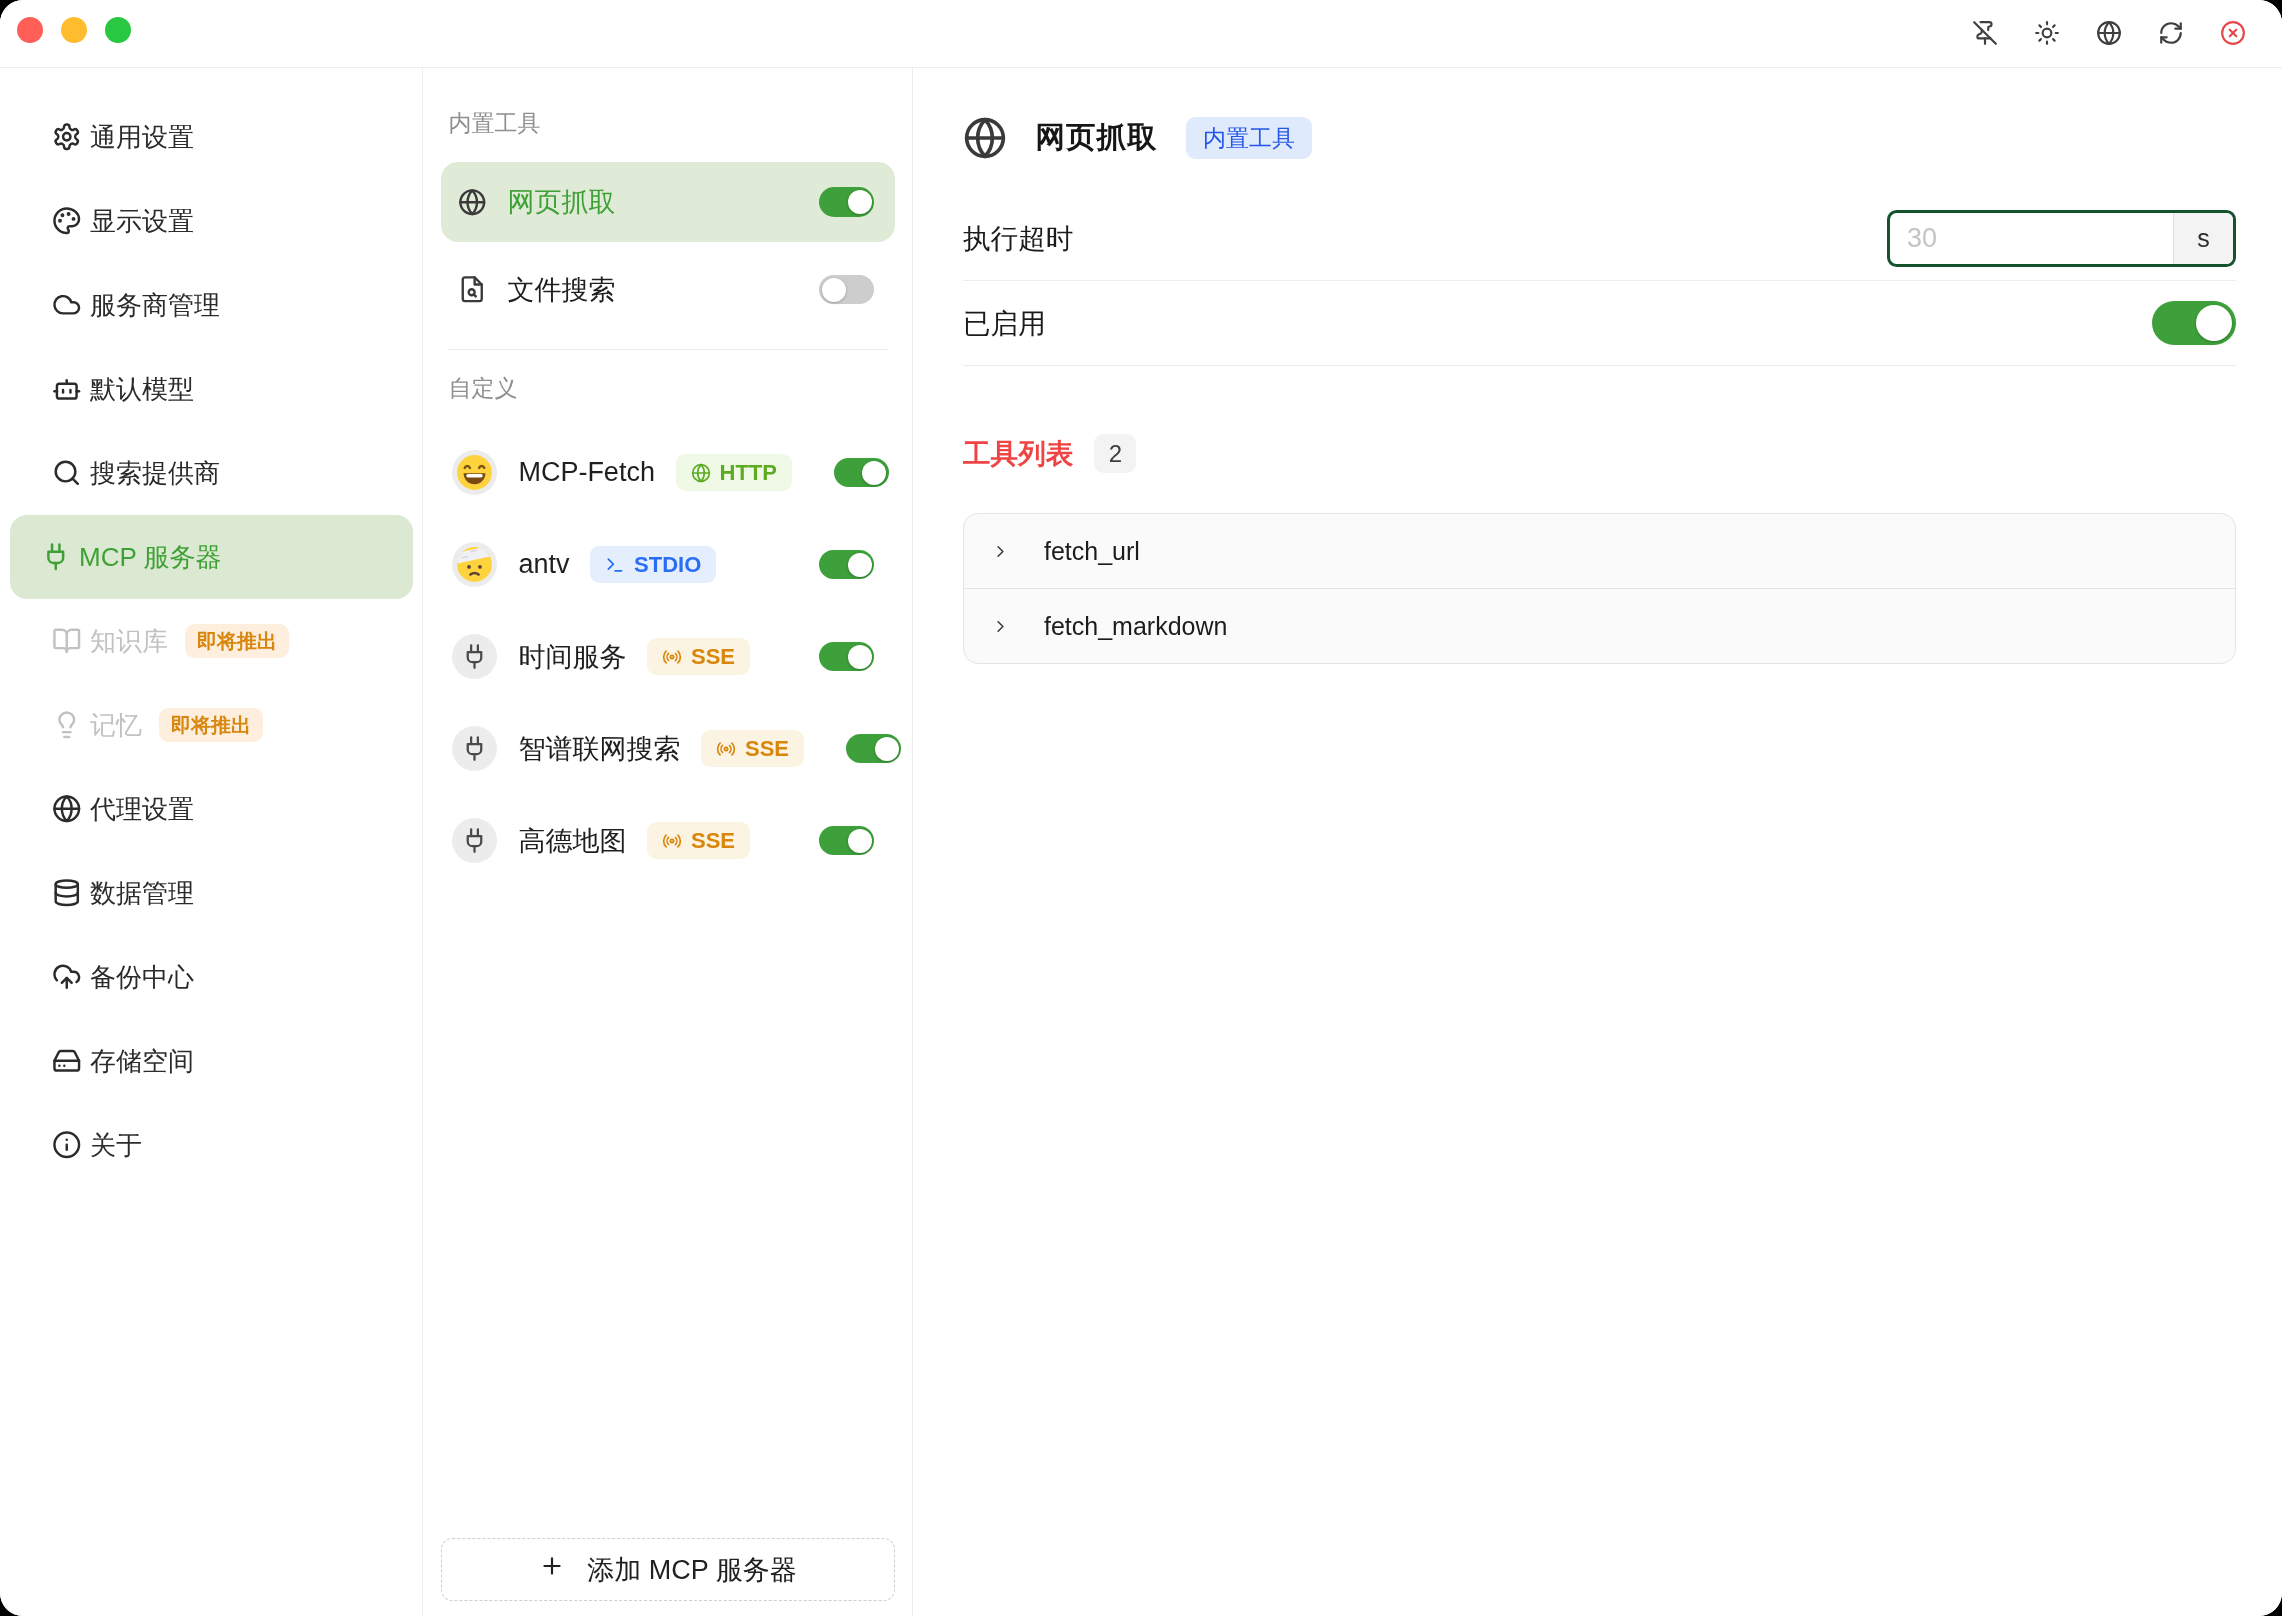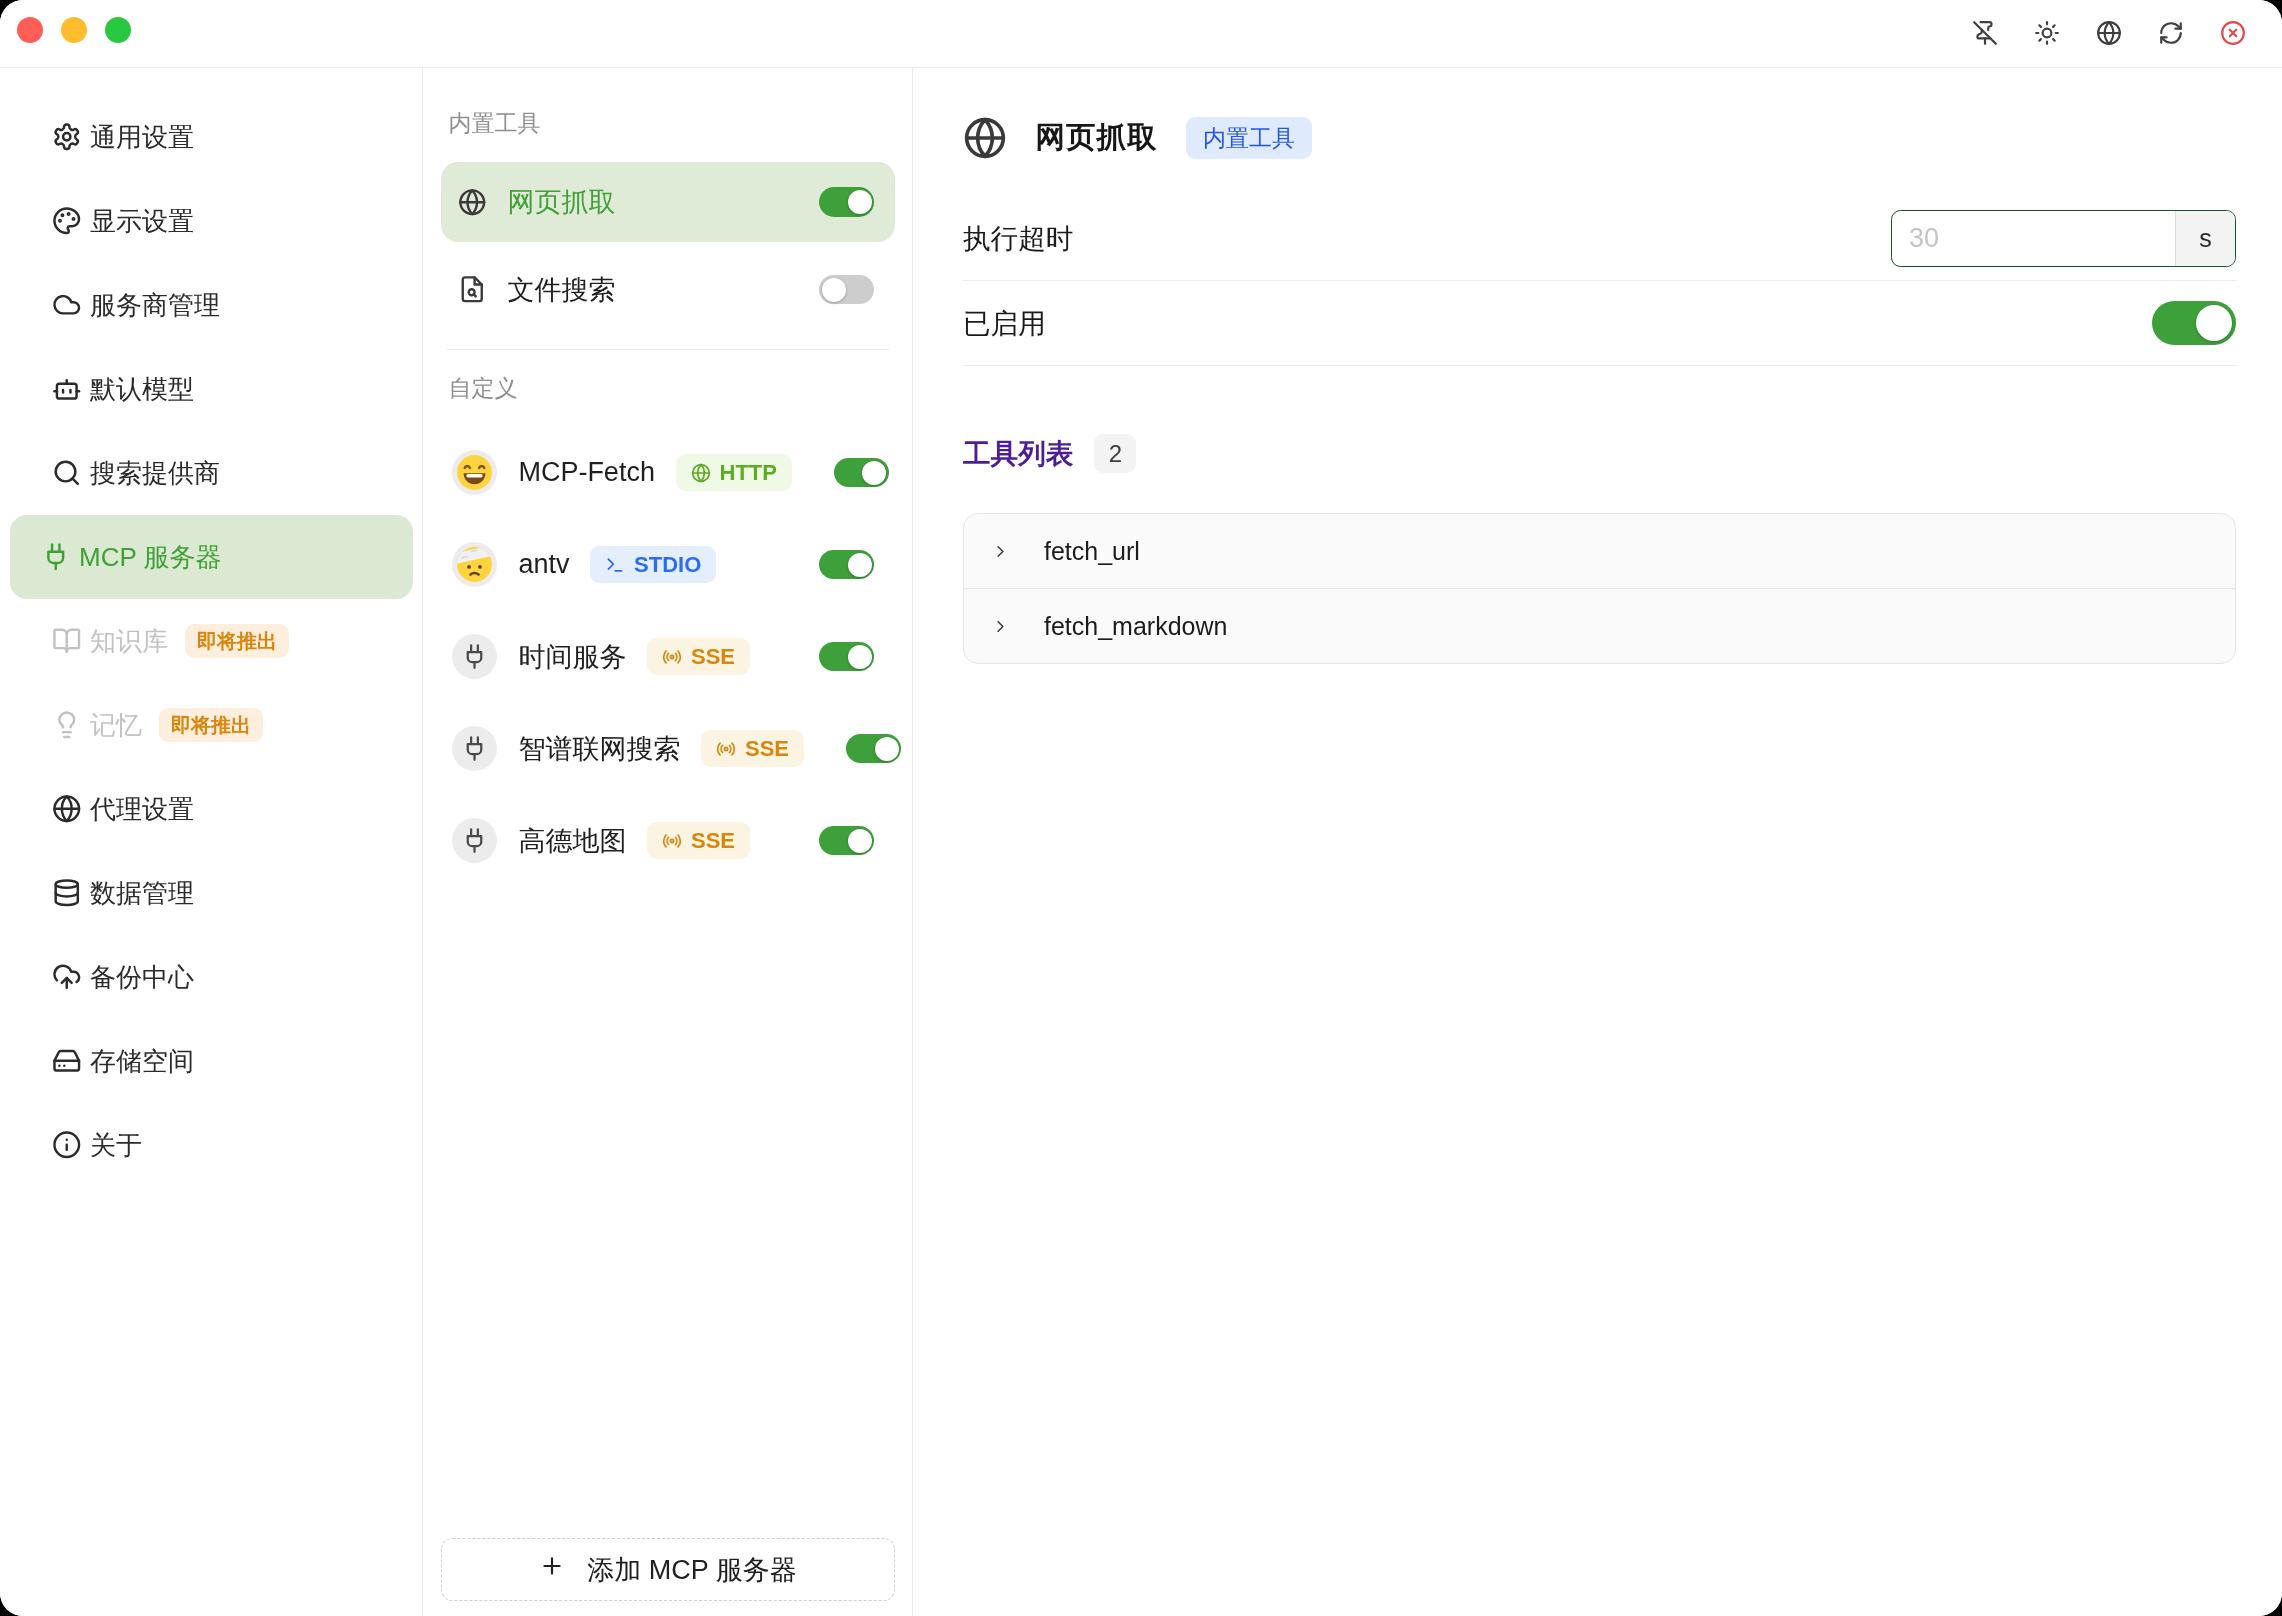--- a/index.html
+++ b/index.html
@@ -75,29 +75,29 @@
     box-sizing:border-box;padding:48px 46px 0 49px;}
   .dheader{display:flex;align-items:center;gap:28.5px;margin-bottom:36px;}
   .dheader .hicon{width:44px;height:44px;color:#3a3a3a;display:flex;}
   .dheader .hicon svg{width:44px;height:44px;}
   .dtitle{font-size:29.5px;font-weight:700;color:#161616;letter-spacing:1px;}
   .type-badge{font-size:23px;color:var(--blue-strong,#2457e7);background:var(--blue-soft-bg,#dfeafc);
     padding:9.5px 17px;border-radius:9.5px;line-height:1;}
   .frow{display:flex;align-items:center;height:84px;}
   .frow .flabel{font-size:27.6px;color:#1b1b1b;flex:1;}
   .hr{height:1px;background:#ececec;}
-  .input-group{display:flex;height:57px;border:1px solid #14532d;border-radius:9.5px;
+  .input-group{display:flex;height:57px;border:3px solid #14532d;border-radius:9.5px;
     overflow:hidden;background:#fff;box-sizing:border-box;}
   .input-group input{width:249px;border:none;outline:none;font-size:27px;padding:0 17px;
     color:#333;font-family:inherit;background:transparent;}
   .input-group input::placeholder{color:#c4c4c4;}
   .addon{width:59px;background:#f3f3f3;border-left:1px solid #dcdcdc;display:flex;
     align-items:center;justify-content:center;font-size:25px;color:#2b2b2b;}
   .tools-head{margin-top:68px;display:flex;align-items:center;gap:21px;}
-  .tools-title{font-size:27.6px;font-weight:700;color:#4c1d95;}
+  .tools-title{font-size:27.6px;font-weight:700;color:#ef4444;}
   .count{background:#f3f3f3;border-radius:9.5px;padding:7.6px 14.3px;font-size:24px;color:#3c3c3c;line-height:1;}
   .tool-box{margin-top:40px;background:#fafafa;border:1px solid #e4e4e4;border-radius:15px;overflow:hidden;}
   .tool-row{height:74px;display:flex;align-items:center;gap:34px;padding:0 27px;
     font-size:25px;color:#1c1c1c;cursor:pointer;}
   .tool-row + .tool-row{border-top:1px solid #e4e4e4;}
   .tool-row .chev{width:19px;height:19px;color:#3c3c3c;display:flex;}
   .tool-row .chev svg{width:19px;height:19px;}
 </style>
 </head>
 <body>

